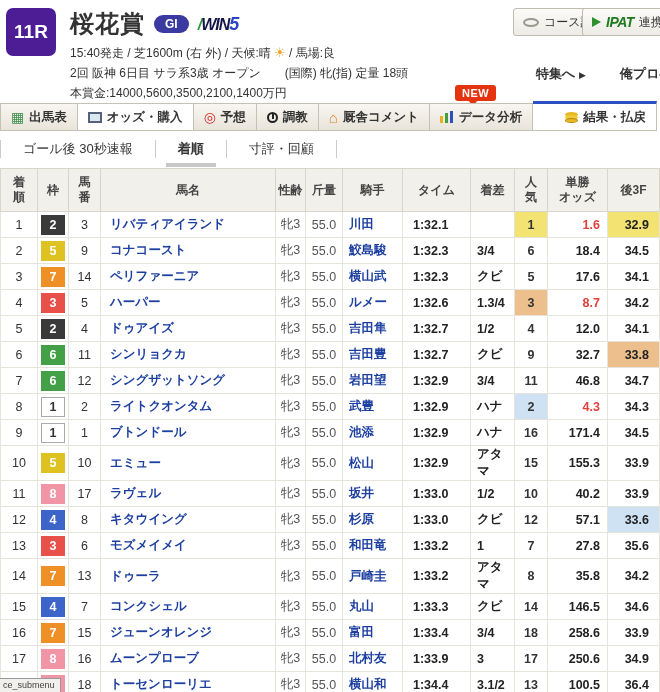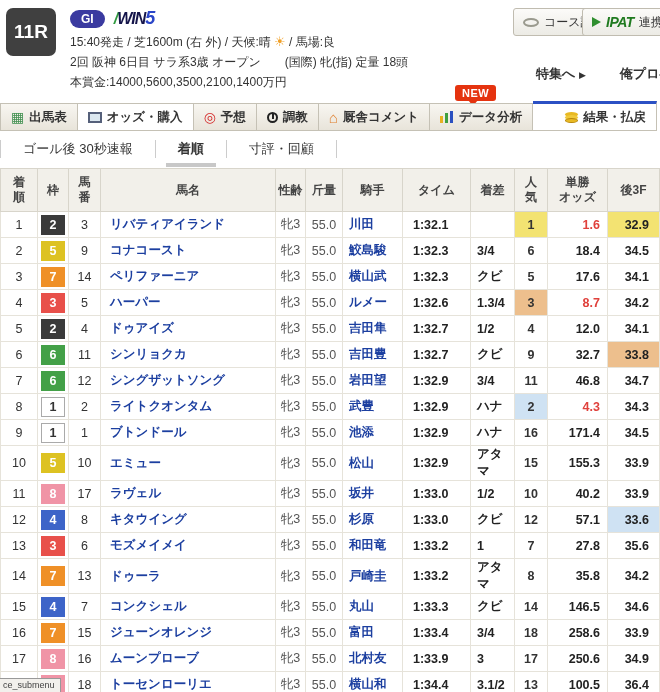--- a/index.html
+++ b/index.html
@@ -2,21 +2,21 @@
 <html><head>
 <meta charset="utf-8">
 <style>
   * { margin:0; padding:0; box-sizing:border-box; }
   html,body { width:660px; height:692px; }
   body { font-family:"Liberation Sans","DejaVu Sans",sans-serif; background:#fff; color:#333; }
   .page { position:relative; width:660px; height:692px; overflow:hidden; background:#fff; }
 
   
   .race-badge { position:absolute; left:6px; top:8px; width:50px; height:48px;
-    background:#404040; border-radius:7px; color:#fff; font-weight:bold; font-size:19px;
+    background:#4c1d95; border-radius:7px; color:#fff; font-weight:bold; font-size:19px;
     display:flex; align-items:center; justify-content:center; }
   .head-main { position:absolute; left:70px; top:8px; }
   .title-row { display:flex; align-items:center; gap:9px; }
   .race-title { font-size:24px; font-weight:bold; color:#333; letter-spacing:1px; }
   .grade-badge { background:#3a3aa0; color:#fff; font-size:12px; font-weight:bold;
     padding:3px 11px; border-radius:12px; line-height:1; }
   .win5 { font-style:italic; font-weight:bold; font-size:16px; color:#15154a; letter-spacing:-1px; }
   .win5 .w5 { color:#2b46c8; font-size:18px; }
   .win5 .wslash { color:#2f9a3f; }
   .info-line { font-size:12px; color:#333; margin-top:5px; white-space:pre; line-height:15px; }
@@ -109,20 +109,21 @@
 </style>
 </head>
 <body>
 
 <div class="page">
 
   <div class="race-badge">11R</div>
 
   <div class="head-main">
     <div class="title-row">
+      <span class="race-title">桜花賞</span>
       <span class="grade-badge">GI</span>
       <span class="win5"><span class="wslash">/</span><span>WIN</span><span class="w5">5</span></span>
     </div>
     <div class="info-line"><span>15:40発走 / 芝1600m (右 外) / 天候:晴</span> <span class="sun">☀</span><span> / 馬場:良</span></div>
     <div class="info-line">2回 阪神 6日目 サラ系3歳 オープン　　(国際) 牝(指) 定量 18頭</div>
     <div class="info-line">本賞金:14000,5600,3500,2100,1400万円</div>
   </div>
 
   <div class="btn btn-course">
     <span class="ic-course"></span>

